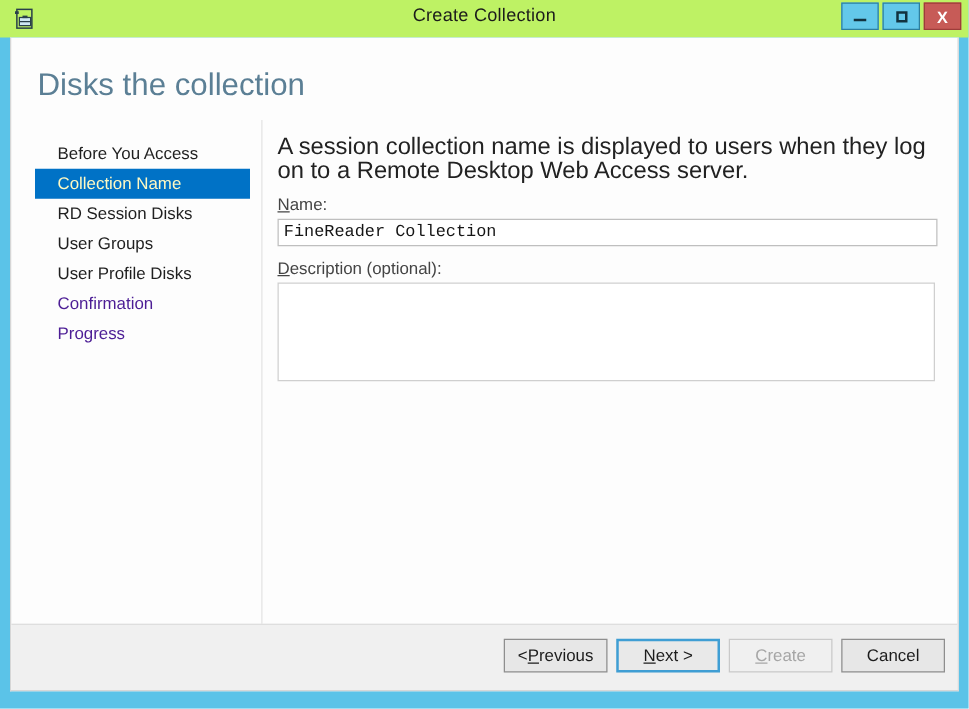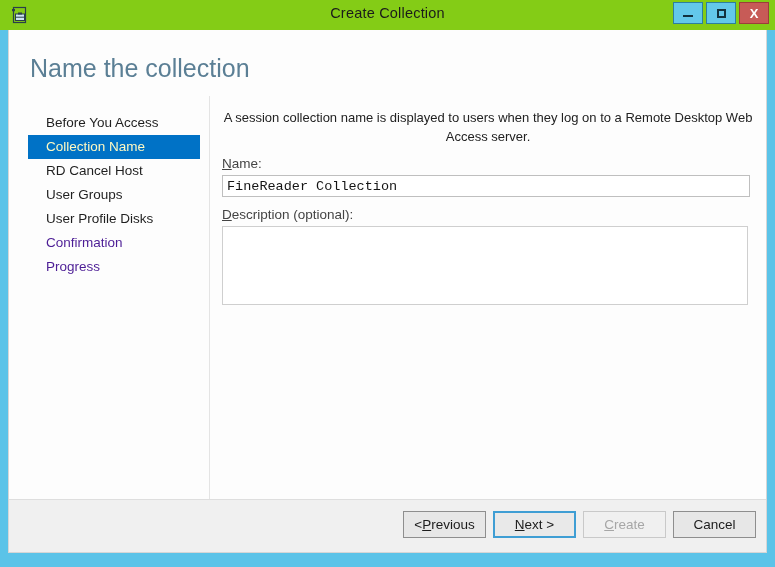--- a/index.html
+++ b/index.html
@@ -19,21 +19,21 @@
     background: #5bc3e8;
     overflow: hidden;
   }
 
   
   .titlebar {
     position: absolute;
     left: 0; top: 0;
     width: 775px;
     height: 30px;
-    background: #84cc16;
+    background: #bef264;
   }
   .title-icon {
     position: absolute;
     left: 10px; top: 5px;
     width: 20px; height: 20px;
   }
   .title-text {
     position: absolute;
     left: 0; top: 5px;
     width: 775px;
@@ -138,26 +138,25 @@
   }
 
   
   .pane {
     position: absolute;
     left: 213px;
     top: 78px;
     width: 534px;
   }
   .desc {
-    font-size: 13px;
+    font-size: 19px;
     color: #222222;
     line-height: 19px;
     width: 532px;
     margin: 0;
-    text-align: center;
   }
   .field-label {
     font-size: 13.5px;
     color: #444444;
     margin-top: 10px;
     margin-bottom: 4px;
   }
   .field-label .accel {
     text-decoration: underline;
   }
@@ -254,31 +253,31 @@
       </div>
       <div class="win-btn">
         <i class="glyph-max"></i>
       </div>
       <div class="win-btn close">X</div>
     </div>
   </div>
 
   <div class="client">
 
-    <div class="page-title">Name the collection</div>
+    <div class="page-title">Disks the collection</div>
 
     <div class="nav">
       <div class="nav-item">
         <span>Before You Access</span>
       </div>
       <div class="nav-item selected">
         <span>Collection Name</span>
       </div>
       <div class="nav-item">
-        <span>RD Cancel Host</span>
+        <span>RD Session Disks</span>
       </div>
       <div class="nav-item">
         <span>User Groups</span>
       </div>
       <div class="nav-item">
         <span>User Profile Disks</span>
       </div>
       <div class="nav-item disabled">
         <span>Confirmation</span>
       </div>

